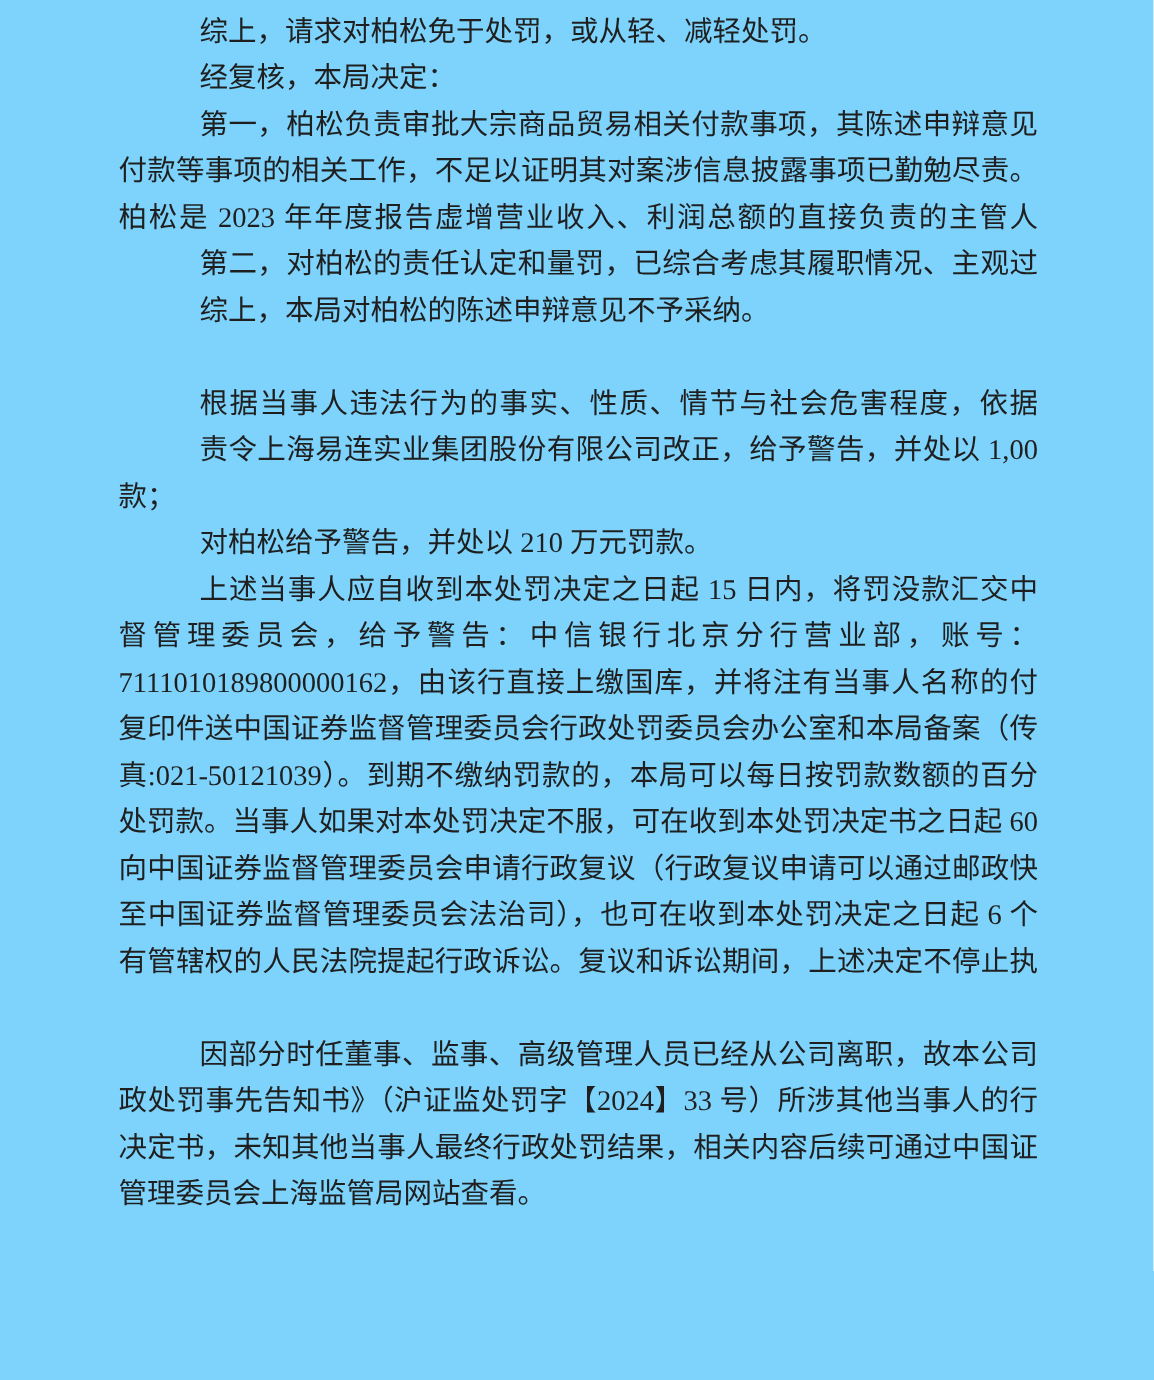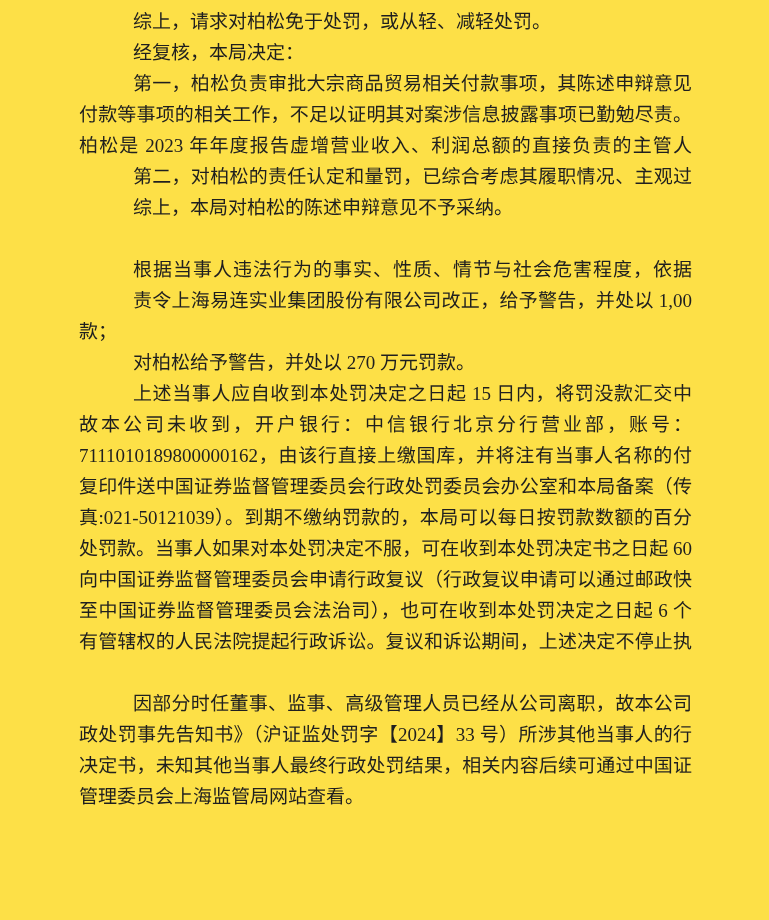--- a/index.html
+++ b/index.html
@@ -37,21 +37,21 @@
   .text-line.heading-indent {
     text-indent: 26px;
   }
   .blank-line {
     height: 31px;
   }
 </style>
 </head>
 <body>
 
-<div class="page" style="background: #fde047; color: rgb(31, 31, 31);">
+<div class="page" style="background: #7dd3fc; color: rgb(31, 31, 31);">
   <div id="doc-body">
       <div class="paragraph">
         <div class="text-line first-indent last-line">综上，请求对柏松免于处罚，或从轻、减轻处罚。</div>
       </div>
       <div class="paragraph">
         <div class="text-line first-indent last-line">经复核，本局决定：</div>
       </div>
       <div class="paragraph">
         <div class="text-line first-indent">第一，柏松负责审批大宗商品贸易相关付款事项，其陈述申辩意见所针对预</div>
         <div class="text-line">付款等事项的相关工作，不足以证明其对案涉信息披露事项已勤勉尽责。因此，</div>
@@ -65,25 +65,25 @@
       </div>
       <div class="blank-line"></div>
       <div class="paragraph">
         <div class="text-line first-indent">根据当事人违法行为的事实、性质、情节与社会危害程度，依据《证券法》</div>
       </div>
       <div class="paragraph">
         <div class="text-line first-indent">责令上海易连实业集团股份有限公司改正，给予警告，并处以 1,000 万元罚</div>
         <div class="text-line last-line">款；</div>
       </div>
       <div class="paragraph">
-        <div class="text-line first-indent last-line">对柏松给予警告，并处以 270 万元罚款。</div>
+        <div class="text-line first-indent last-line">对柏松给予警告，并处以 210 万元罚款。</div>
       </div>
       <div class="paragraph">
         <div class="text-line first-indent">上述当事人应自收到本处罚决定之日起 15 日内，将罚没款汇交中国证券监</div>
-        <div class="text-line">故本公司未收到，开户银行：中信银行北京分行营业部，账号：</div>
+        <div class="text-line">督管理委员会，给予警告：中信银行北京分行营业部，账号：</div>
         <div class="text-line">7111010189800000162，由该行直接上缴国库，并将注有当事人名称的付款凭证</div>
         <div class="text-line">复印件送中国证券监督管理委员会行政处罚委员会办公室和本局备案（传</div>
         <div class="text-line">真:021-50121039）。到期不缴纳罚款的，本局可以每日按罚款数额的百分之三加</div>
         <div class="text-line">处罚款。当事人如果对本处罚决定不服，可在收到本处罚决定书之日起 60 日内</div>
         <div class="text-line">向中国证券监督管理委员会申请行政复议（行政复议申请可以通过邮政快递寄送</div>
         <div class="text-line">至中国证券监督管理委员会法治司），也可在收到本处罚决定之日起 6 个月内向</div>
         <div class="text-line last-line">有管辖权的人民法院提起行政诉讼。复议和诉讼期间，上述决定不停止执行。</div>
       </div>
       <div class="blank-line"></div>
       <div class="paragraph">

